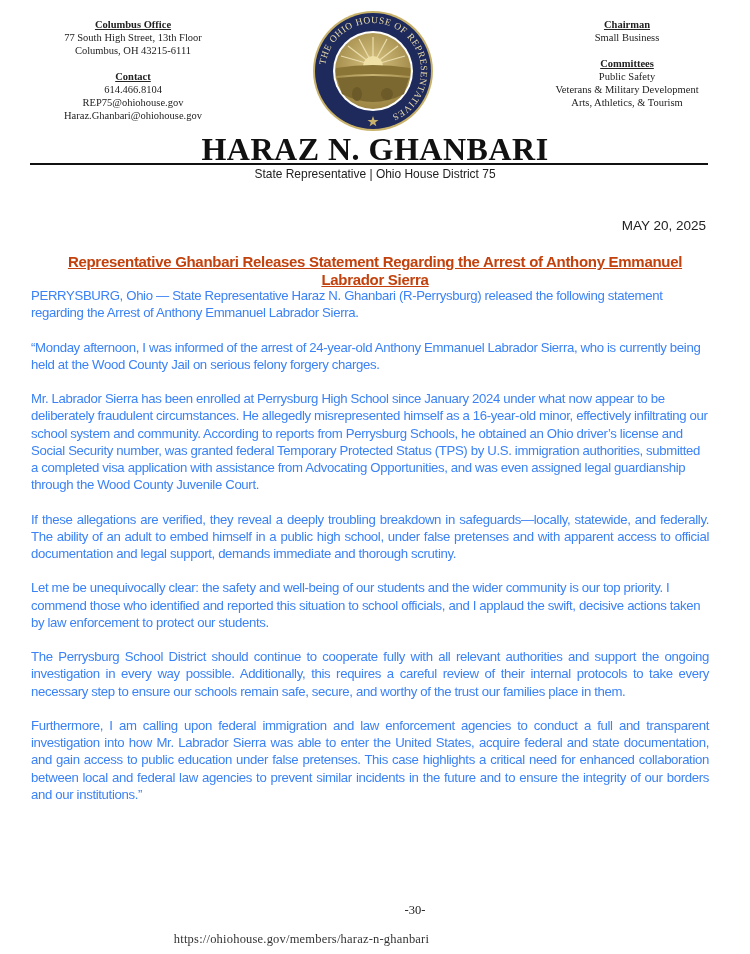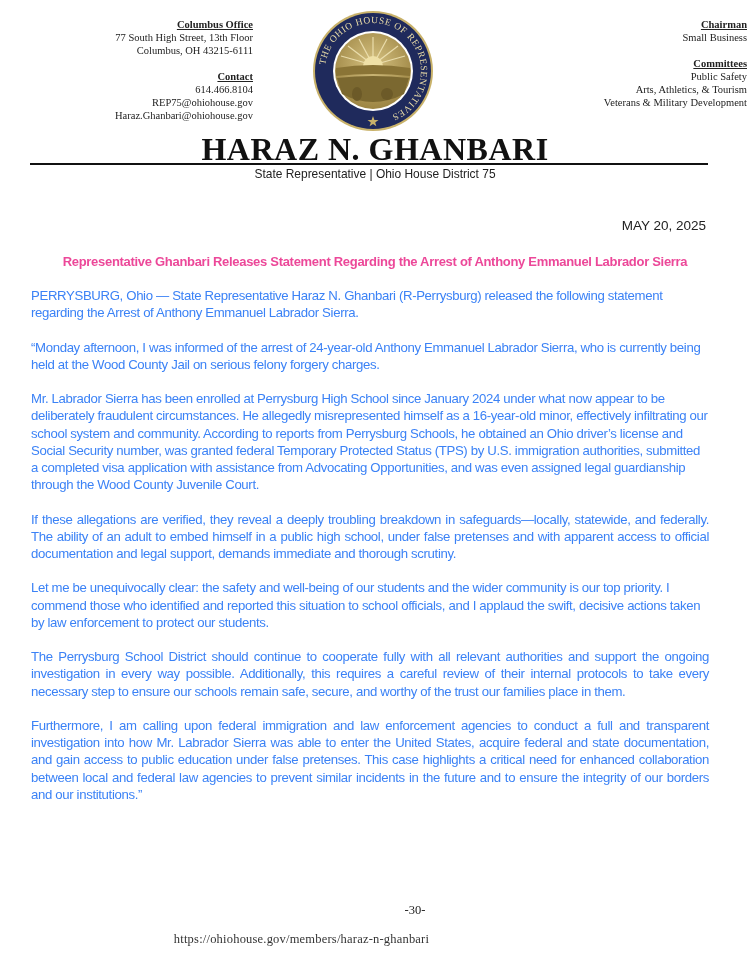--- a/index.html
+++ b/index.html
@@ -1,19 +1,19 @@
 <!DOCTYPE html>
 <html><head>
 <meta charset="utf-8">
 <style>
   html, body { margin: 0; padding: 0; background: #ffffff; }
   body { width: 750px; height: 954px; position: relative; overflow: hidden; color: #1a1a1a; }
 
   .header-left, .header-right {
-    position: absolute; top: 18px; width: 240px; text-align: right;
+    position: absolute; top: 18px; width: 240px; text-align: center;
     font-family: "Liberation Serif", serif; font-size: 10.5px; line-height: 13px; color: #222;
   }
   .header-left { left: 13px; }
   .header-right { left: 507px; }
   .hdr-title { font-weight: bold; text-decoration: underline; }
   .gap { height: 13px; }
 
   .seal { position: absolute; left: 312px; top: 10px; width: 122px; height: 122px; }
 
   .name {
@@ -24,22 +24,23 @@
   .subtitle {
     position: absolute; left: 0; width: 750px; top: 166px; text-align: center;
     font-family: "Liberation Sans", sans-serif; font-size: 13px; color: #222; transform: scaleX(0.92);
   }
   .date {
     position: absolute; right: 44px; top: 218px;
     font-family: "Liberation Sans", sans-serif; font-size: 13.5px; color: #222;
   }
   .headline {
     position: absolute; left: 40px; width: 670px; top: 253px; text-align: center;
-    font-family: "Liberation Sans", sans-serif; font-weight: bold; font-size: 13px; line-height: 18px; color: #ec4899;
+    font-family: "Liberation Sans", sans-serif; font-weight: bold; font-size: 15px; line-height: 18px; color: #c2410c;
     letter-spacing: -0.3px;
+    text-decoration: underline;
   }
   .body {
     position: absolute; left: 31px; width: 678px; top: 287px;
     font-family: "Liberation Sans", sans-serif; font-size: 13.2px; line-height: 17.2px; color: #3b82f6;
     letter-spacing: -0.35px;
   }
   .body p { margin: 0 0 17.2px 0; }
   .body p.j { text-align: justify; }
   .endmark {
     position: absolute; left: 0; width: 750px; top: 903px; text-align: center;
@@ -95,22 +96,22 @@
   </text>
   <polygon points="61,106 62.4,110 66.5,110 63.2,112.4 64.4,116.3 61,113.9 57.6,116.3 58.8,112.4 55.5,110 59.6,110" fill="#c9b26a"></polygon>
 </svg>
 
 <div class="header-right">
   <div class="hdr-title">Chairman</div>
   <div>Small Business</div>
   <div class="gap"></div>
   <div class="hdr-title">Committees</div>
   <div>Public Safety</div>
+  <div>Veterans &amp; Military Development</div>
   <div>Arts, Athletics, &amp; Tourism</div>
-  <div>Veterans &amp; Military Development</div>
 </div>
 
 <div class="name">HARAZ N. GHANBARI</div>
 <div class="rule"></div>
 <div class="subtitle">State Representative | Ohio House District 75</div>
 
 <div class="date">MAY 20, 2025</div>
 
 <div class="headline">Representative Ghanbari Releases Statement Regarding the Arrest of Anthony Emmanuel Labrador Sierra</div>
 

